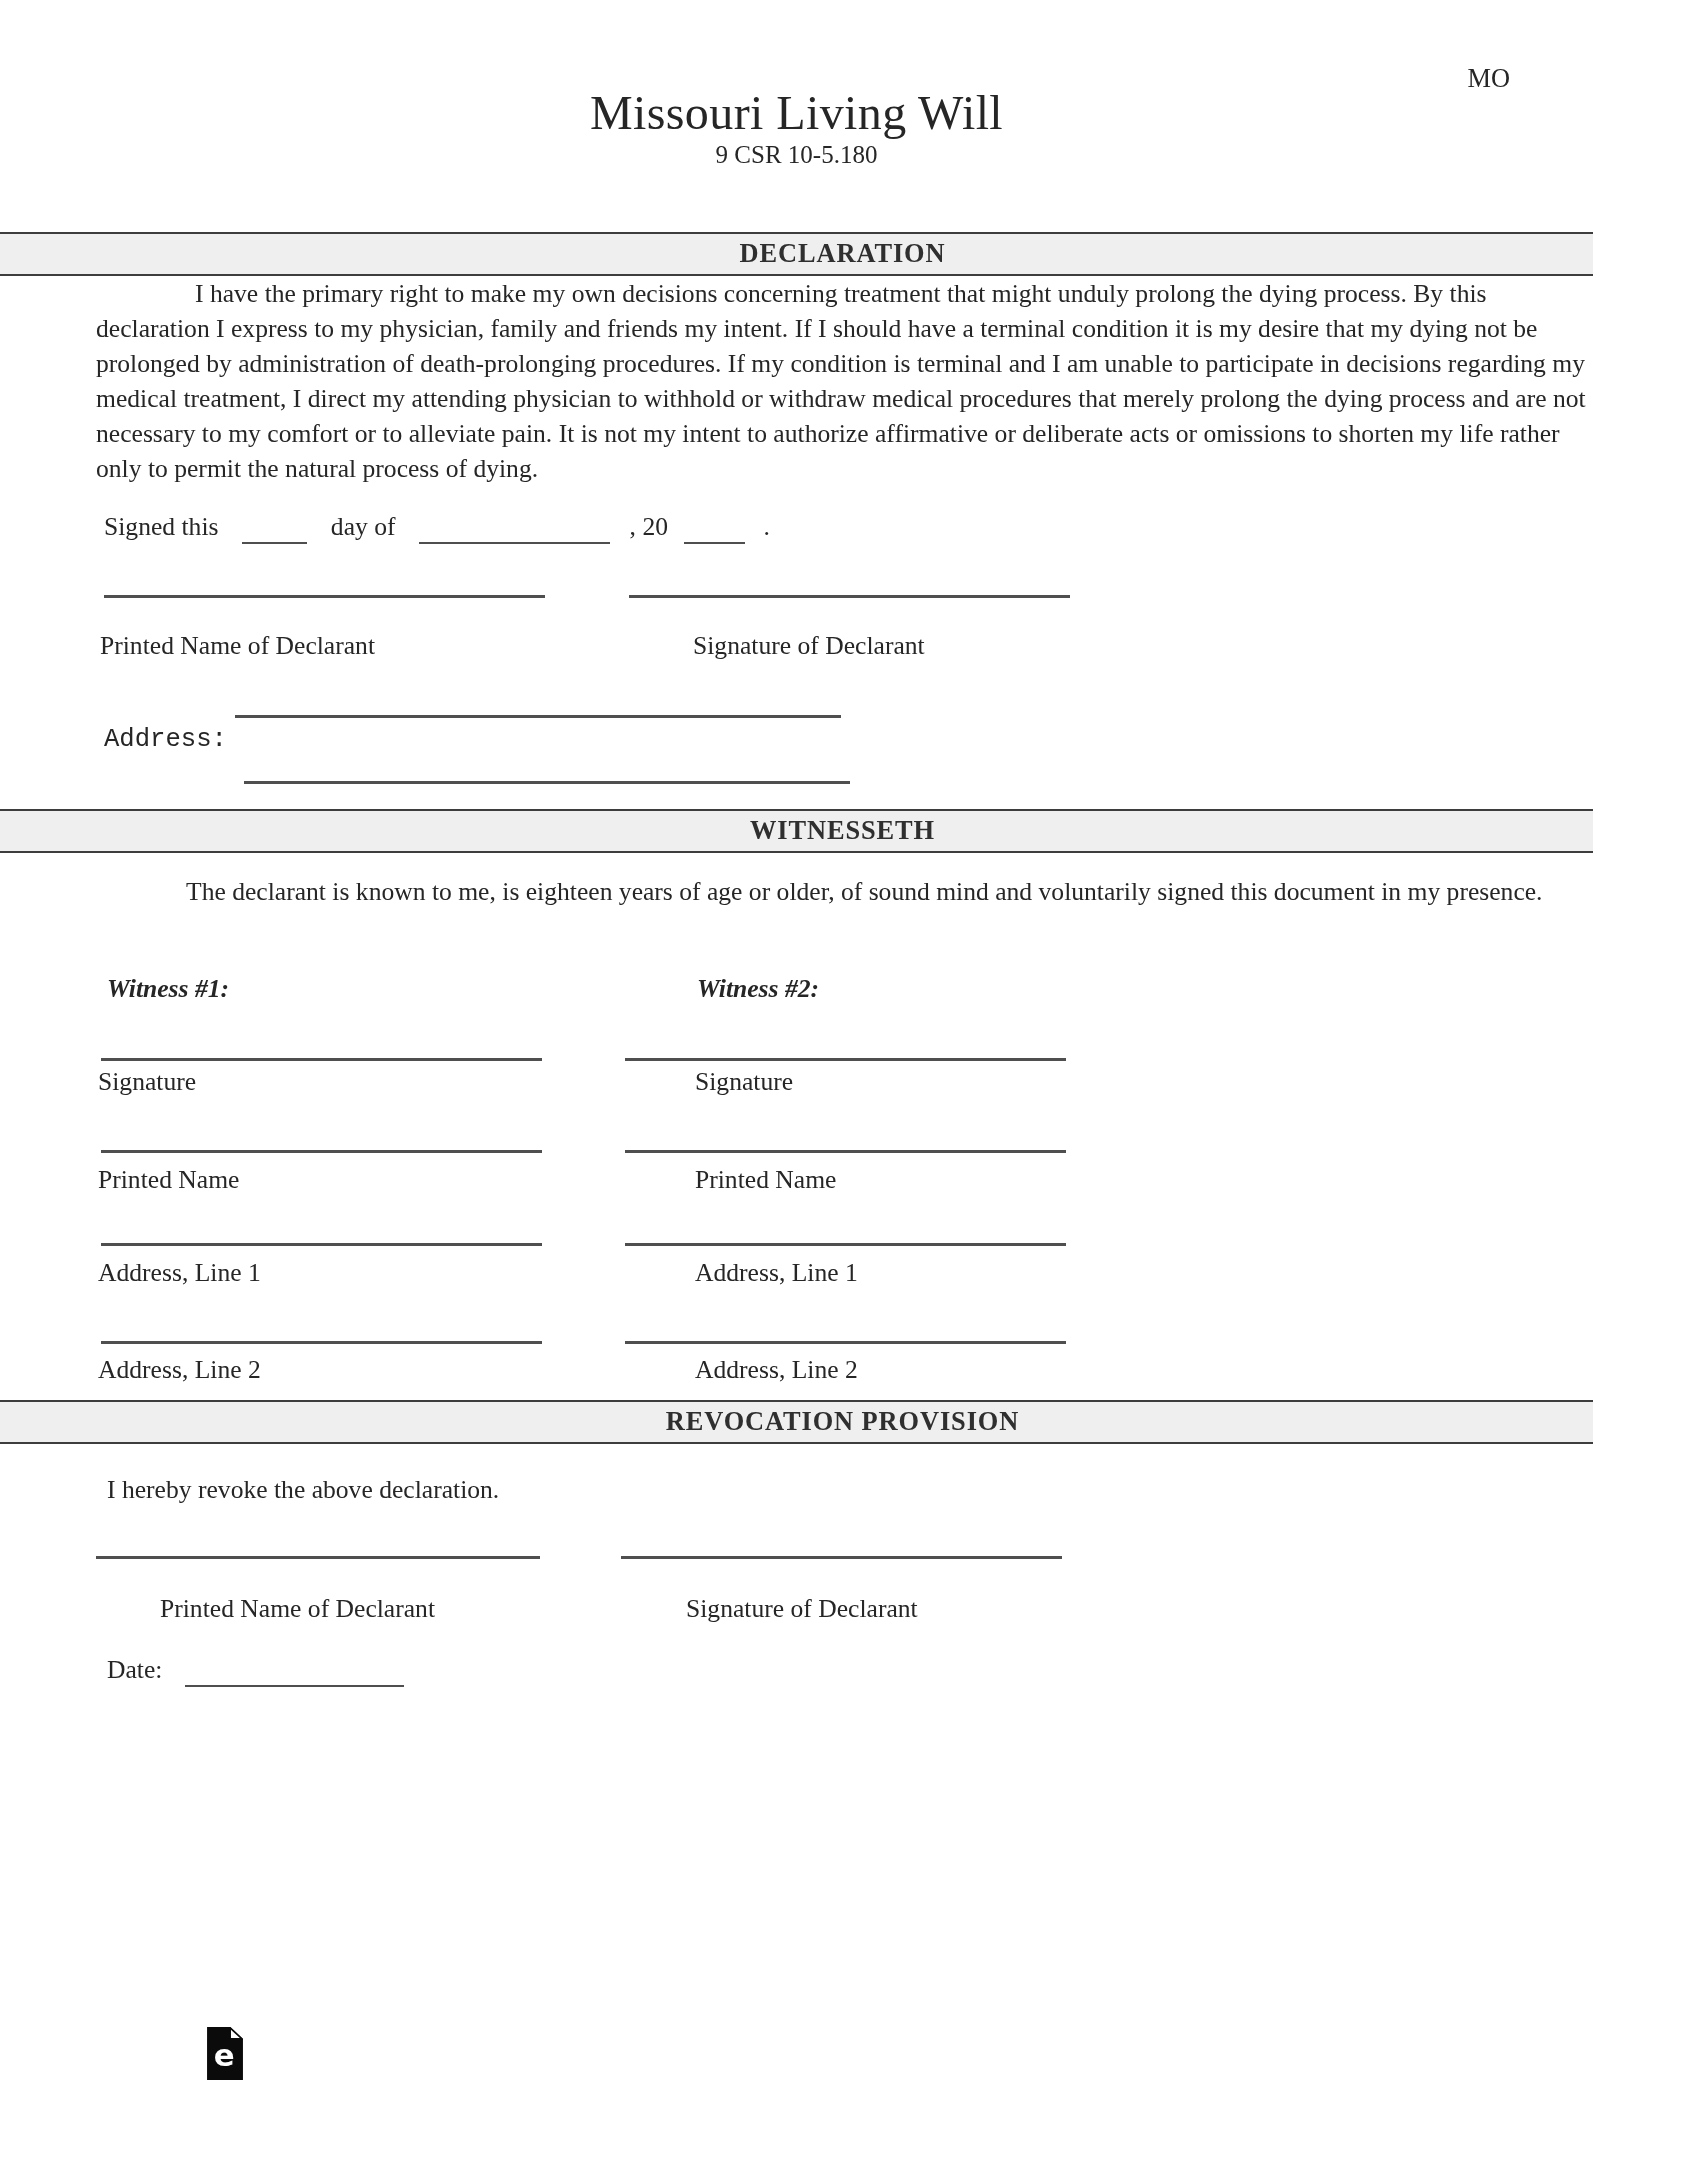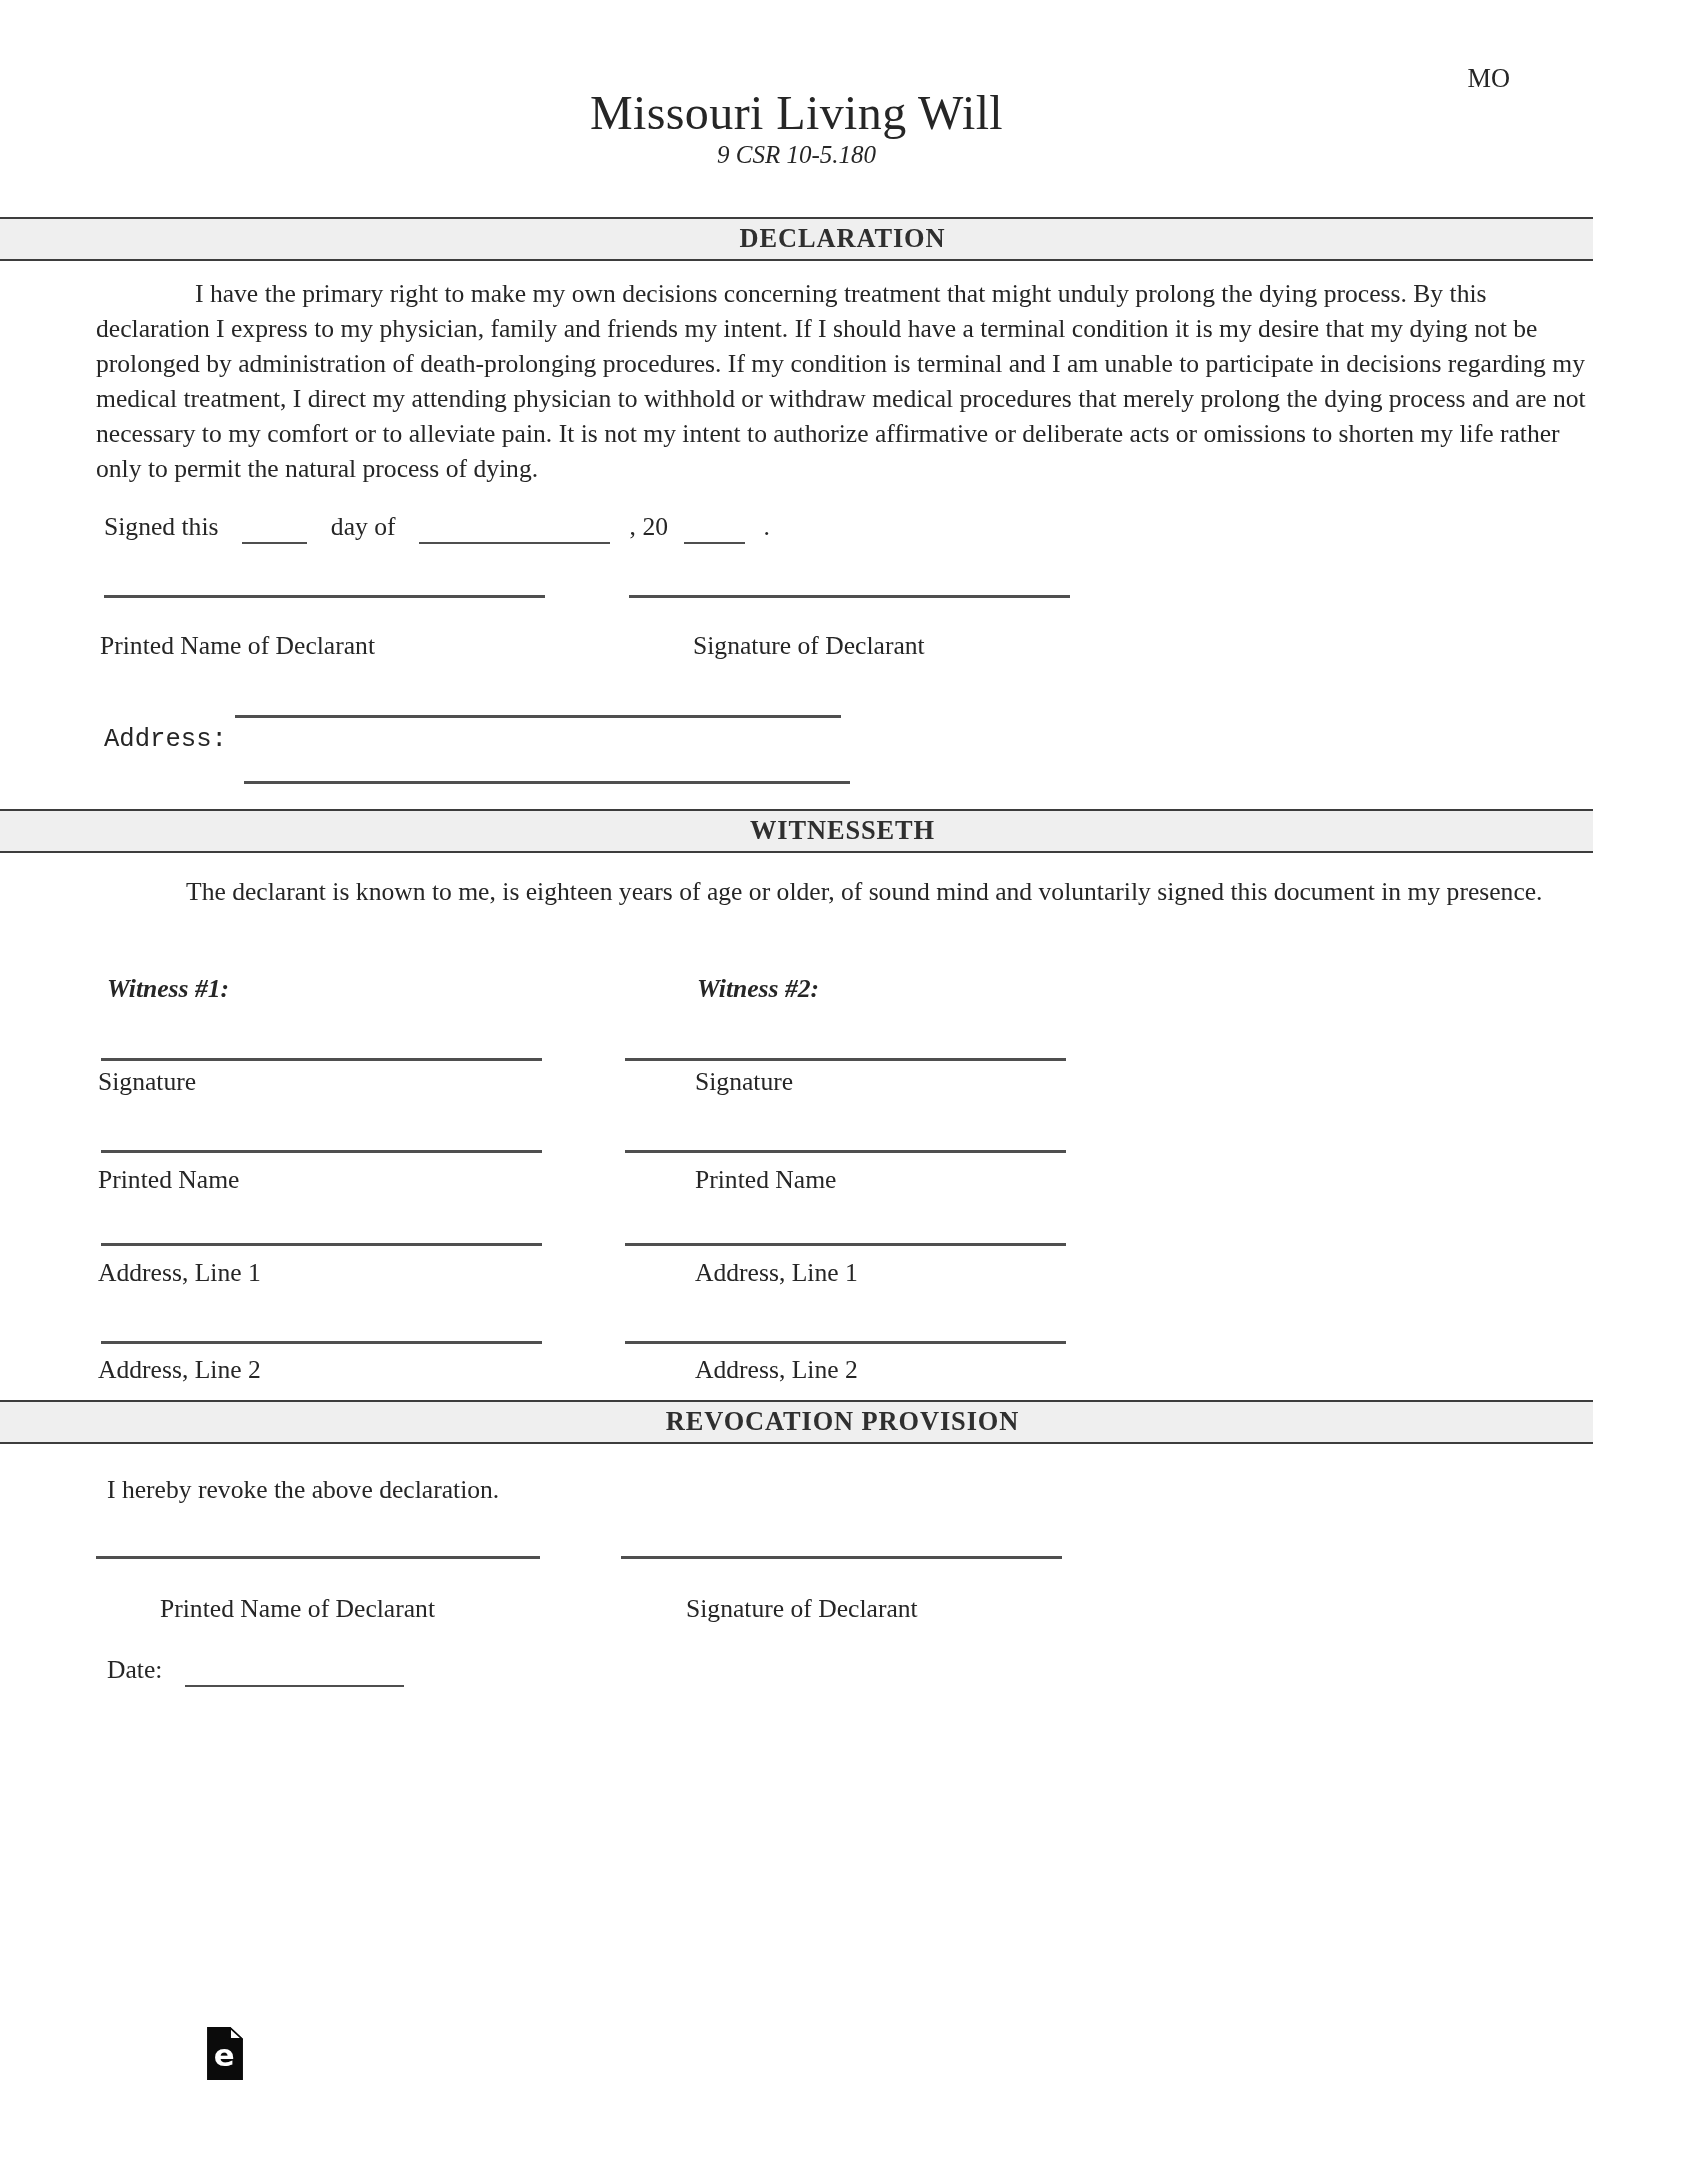--- a/index.html
+++ b/index.html
@@ -8,28 +8,28 @@
     width:1593px;
     height:2181px;
     background:#ffffff;
     font-family:"Liberation Serif","DejaVu Serif",serif;
     color:#262626;
     overflow:hidden;
   }
   .abs{position:absolute;}
   .mo{top:63px;right:83px;font-size:26.4px;}
   .title{top:85px;left:0;width:100%;text-align:center;font-size:48px;font-weight:normal;line-height:55px;letter-spacing:0.4px;}
-  .subtitle{top:140px;left:0;width:100%;text-align:center;font-size:25px;font-style:italic;line-height:29px;}
+  .subtitle{top:140px;left:0;width:100%;text-align:center;font-size:25px;line-height:29px;}
   .band{
     left:0;width:1685px;height:44px;box-sizing:border-box;
     background:#efefef;
     border-top:2.6px solid #3d3d3d;border-bottom:2.6px solid #3d3d3d;
     text-align:center;font-weight:bold;font-size:26.4px;line-height:38px;letter-spacing:0.9px;color:#2f2f2f;
   }
-  .band-declaration{top:217px;}
+  .band-declaration{top:232px;}
   .band-witnesseth{top:809px;}
   .band-revocation{top:1400px;}
   .para{font-size:25.6px;line-height:35px;text-align:left;}
   .para-declaration{top:276px;left:96px;width:1495px;text-indent:99px;}
   .para-witnesseth{top:874px;left:91px;width:1482px;text-indent:95px;}
   .inline-row{display:flex;align-items:flex-end;font-size:25.6px;line-height:35px;gap:16px;}
   .signed-row{top:509px;left:104px;}
   .date-row{top:1652px;left:107px;}
   .ul{display:inline-block;border-bottom:2.6px solid #4f4f4f;height:30px;box-sizing:border-box;}
   .ul-day{width:65px;margin:0 7.7px;}

